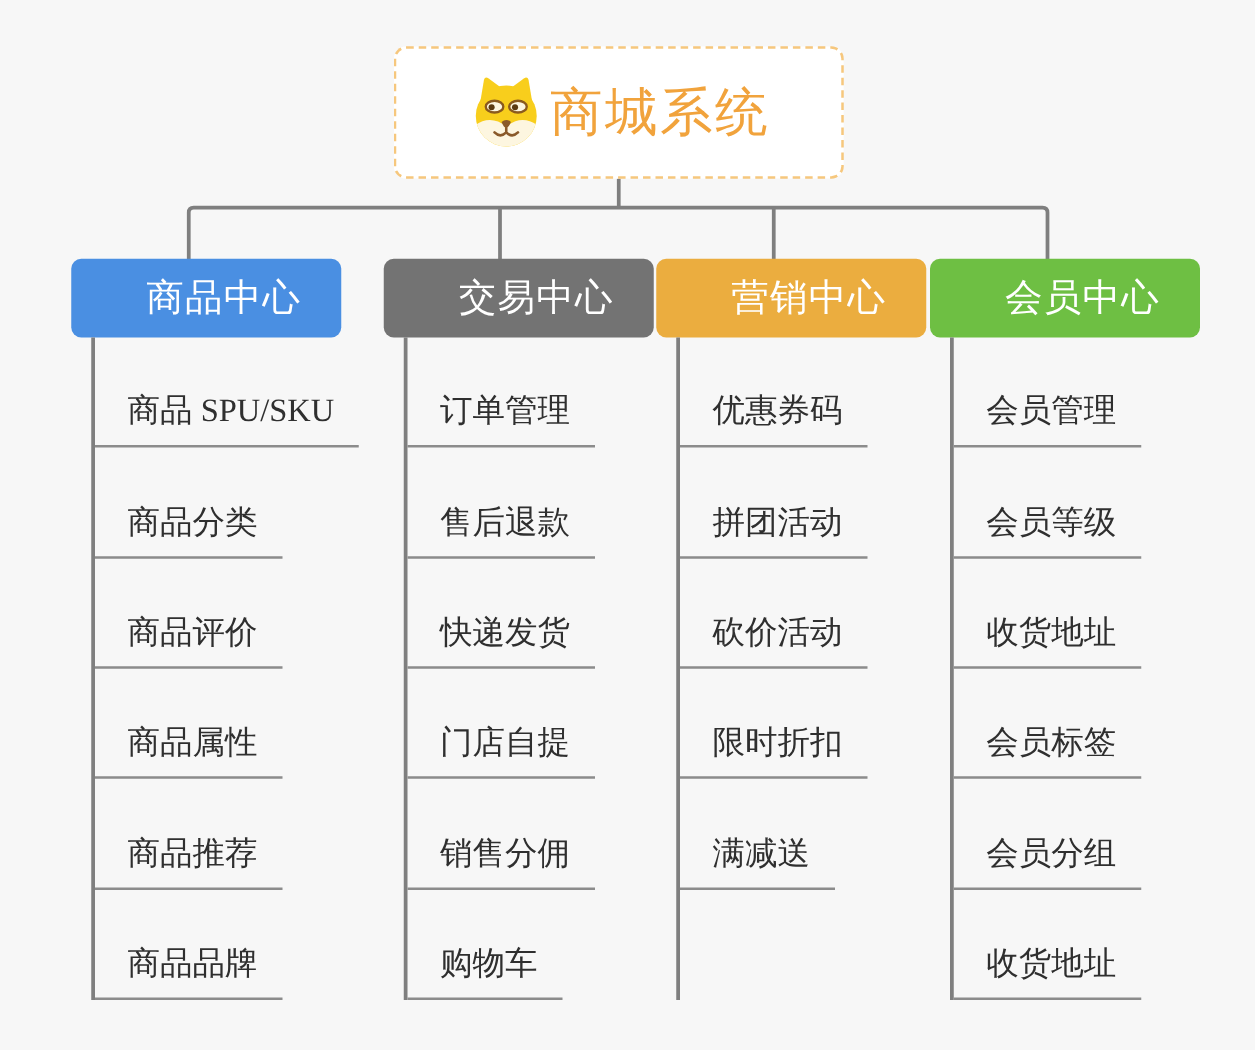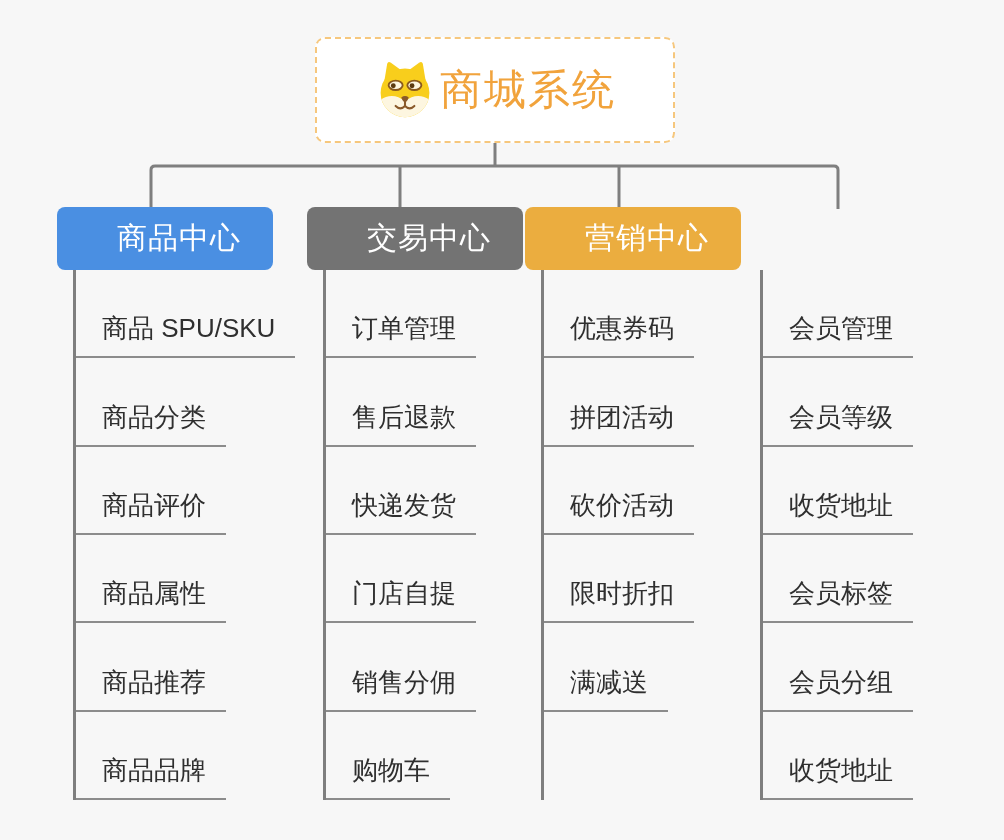--- a/index.html
+++ b/index.html
@@ -55,21 +55,21 @@
   .cat-1{left:307px;}
   .cat-2{left:525px;}
   .cat-3{left:744px;}
   
   .branch{
     position:absolute;top:270px;
     height:530px;width:250px;
     border-left:3px solid #7f7f7f;
     box-sizing:content-box;
   }
-  .br-0{left:73px;}
+  .br-0{left:73px;font-family:Liberation Serif, serif;}
   .br-1{left:323px;}
   .br-2{left:541px;}
   .br-3{left:760px;}
   .leaf-row{
     height:88.33px;
     display:flex;align-items:flex-end;
   }
   .leaf{
     display:inline-block;
     border-bottom:2px solid #8c8c8c;
@@ -112,20 +112,23 @@
 
   <div class="cat-node cat-0" style="background: rgb(74, 143, 226);">
     <span>商品中心</span>
   </div>
   <div class="cat-node cat-1" style="background: #737373;">
     <span>交易中心</span>
   </div>
   <div class="cat-node cat-2" style="background: rgb(235, 173, 63);">
     <span>营销中心</span>
   </div>
+  <div class="cat-node cat-3" style="background: rgb(110, 191, 67);">
+    <span>会员中心</span>
+  </div>
 
   <div class="branch br-0">
     <div class="leaf-row">
         <span class="leaf">商品 SPU/SKU</span>
       </div>
     <div class="leaf-row">
         <span class="leaf">商品分类</span>
       </div>
     <div class="leaf-row">
         <span class="leaf">商品评价</span>

